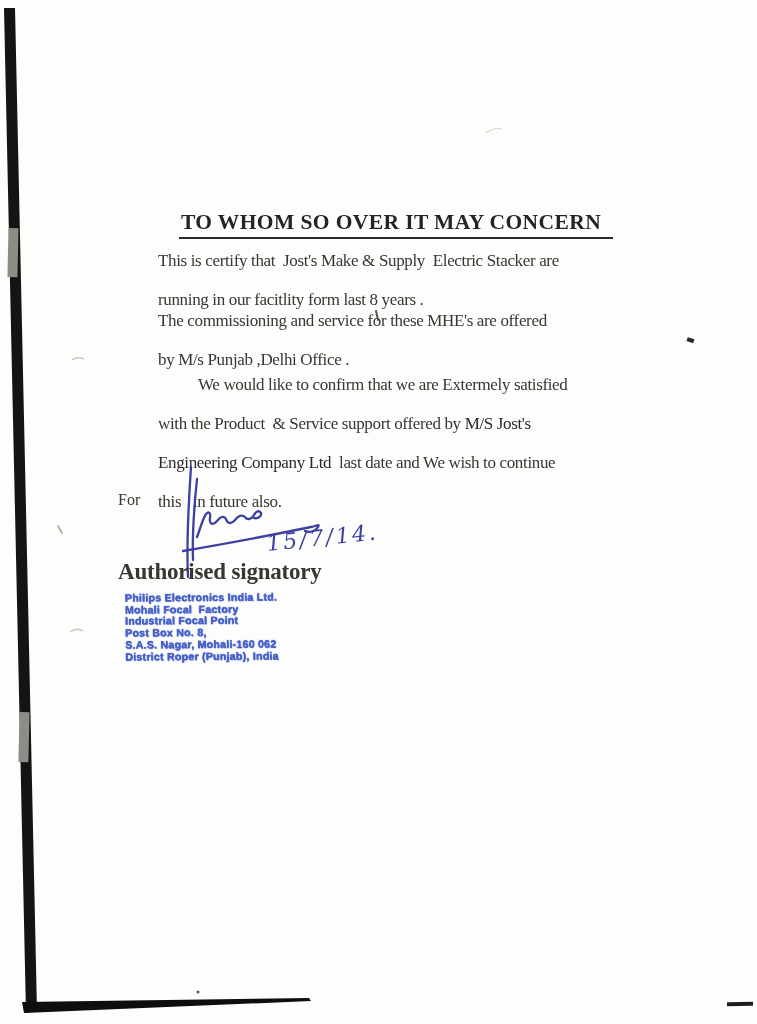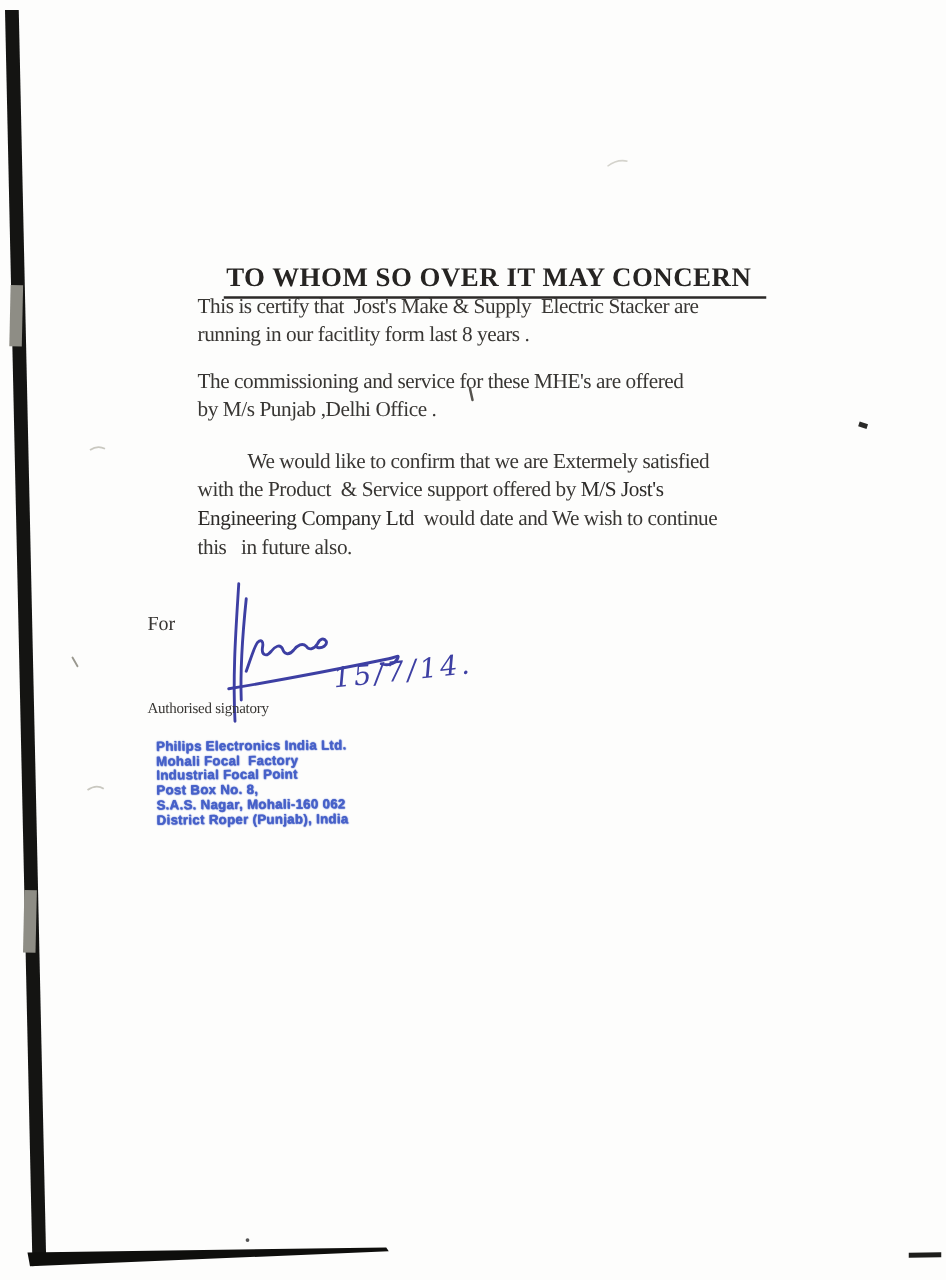--- a/index.html
+++ b/index.html
@@ -20,33 +20,33 @@
     border-bottom:2.5px solid #2b2927;
     padding:0 12px 2px 2px;
     white-space:pre;
     margin-top:34px;
   }
   .para{
     position:absolute;left:158px;width:500px;
     font-size:17px;line-height:23px;color:#383633;
     letter-spacing:-0.35px;
   }
-  .para .line{white-space:pre;}
+  .para .line{white-space:pre;margin-top:16px;}
   .para .line.indent{padding-left:40px;}
   .para .b{font-weight:400;color:#2c2a28;}
   #para-0{top:233px;}
   #para-1{top:293px;}
   #para-2{top:357px;}
   .for-label{
     position:absolute;top:491px;left:118px;
     font-size:16px;color:#383633;
   }
   .authorised-label{
     position:absolute;top:559px;left:118px;
-    font-size:12px;color:#383633;letter-spacing:-0.2px;
+    font-size:23px;color:#383633;letter-spacing:-0.2px;font-weight:bold;
   }
   
   .ink-svg{position:absolute;inset:0;pointer-events:none;}
   .date-handwriting{
     position:absolute;top:531px;left:268px;
     font-family:"DejaVu Serif",serif;font-style:italic;
     font-size:22px;letter-spacing:2.5px;
     transform:rotate(-6deg);transform-origin:left bottom;
     white-space:pre;
   }
@@ -77,21 +77,21 @@
       <div class="line"><span>This is certify that  Jost's Make &amp; Supply  Electric Stacker are</span></div>
       <div class="line"><span>running in our facitlity form last 8 years .</span></div>
     </div>
   <div class="para" id="para-1">
       <div class="line"><span>The commissioning and service for these MHE's are offered</span></div>
       <div class="line"><span>by M/s Punjab ,Delhi Office .</span></div>
     </div>
   <div class="para" id="para-2">
       <div class="line indent"><span>We would like to confirm that we are Extermely satisfied</span></div>
       <div class="line"><span>with the Product  &amp; Service support offered by </span><span class="b">M/S Jost's</span></div>
-      <div class="line"><span class="b">Engineering Company Ltd</span><span>  would date and We wish to continue</span></div>
+      <div class="line"><span class="b">Engineering Company Ltd</span><span>  last date and We wish to continue</span></div>
       <div class="line"><span>this   in future also.</span></div>
     </div>
 
   <div class="for-label">For</div>
 
   <svg class="ink-svg" width="757" height="1024" viewBox="0 0 757 1024">
     <g id="sig-strokes" fill="none" stroke="#3d3fa3" stroke-width="2.3" stroke-linecap="round" stroke-linejoin="round">
       <path d="M 191 467 C 189 500 186 538 188 577"></path>
       <path d="M 197 479 C 194 508 192 533 193 560"></path>
       <path d="M 197 537 C 200 529 203 518 206 514 C 209 511 211 513 210 518 C 209 524 213 526 217 521 C 220 517 224 515 226 519 C 227 523 231 525 235 520 C 238 516 242 514 245 517 C 247 520 251 520 254 515 C 256 511 259 510 261 513 C 262 516 258 519 254 518"></path>

